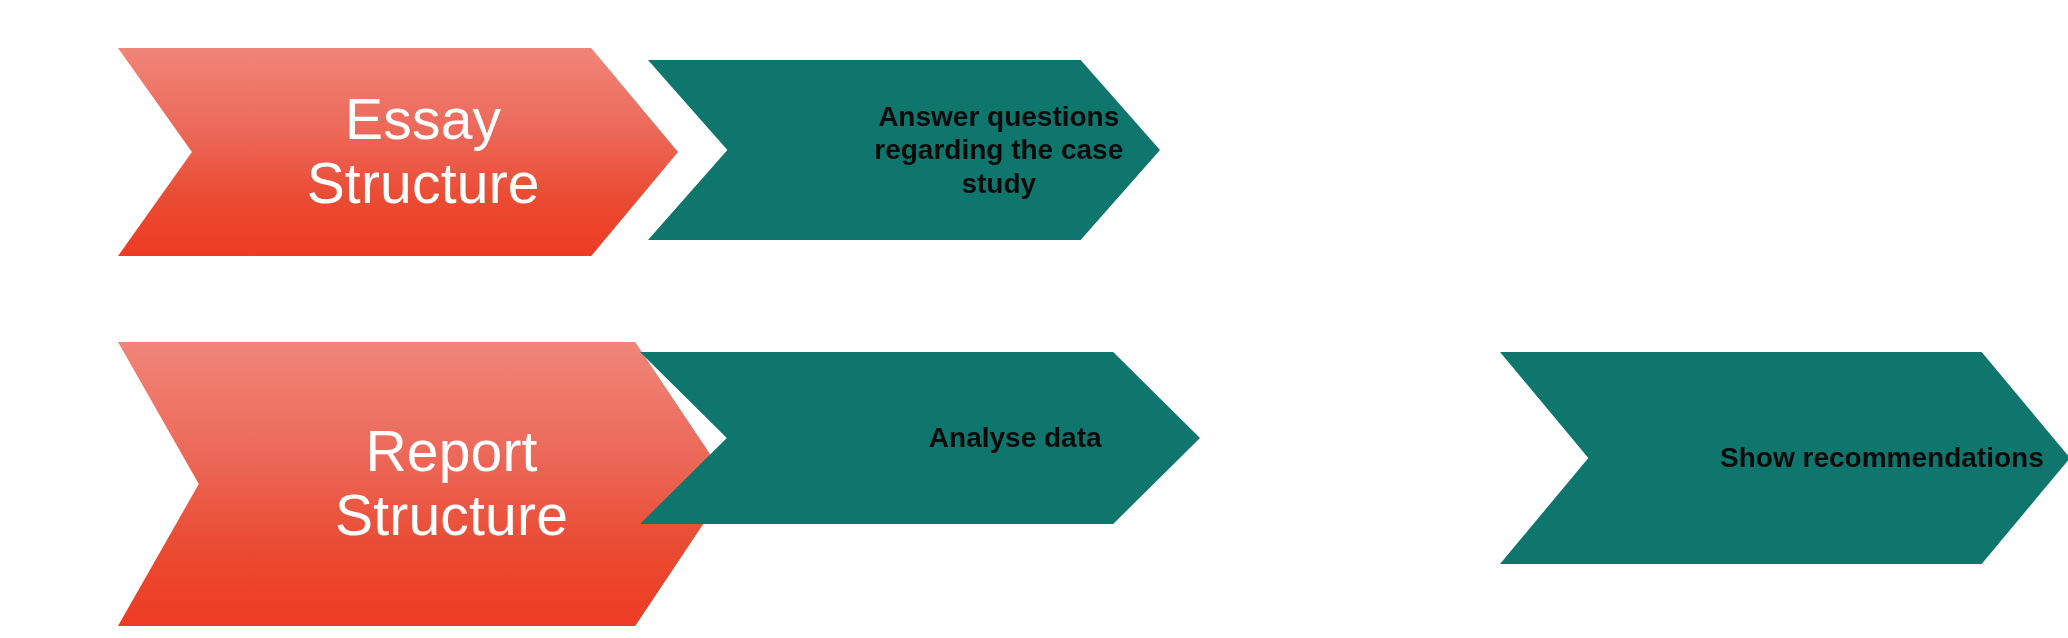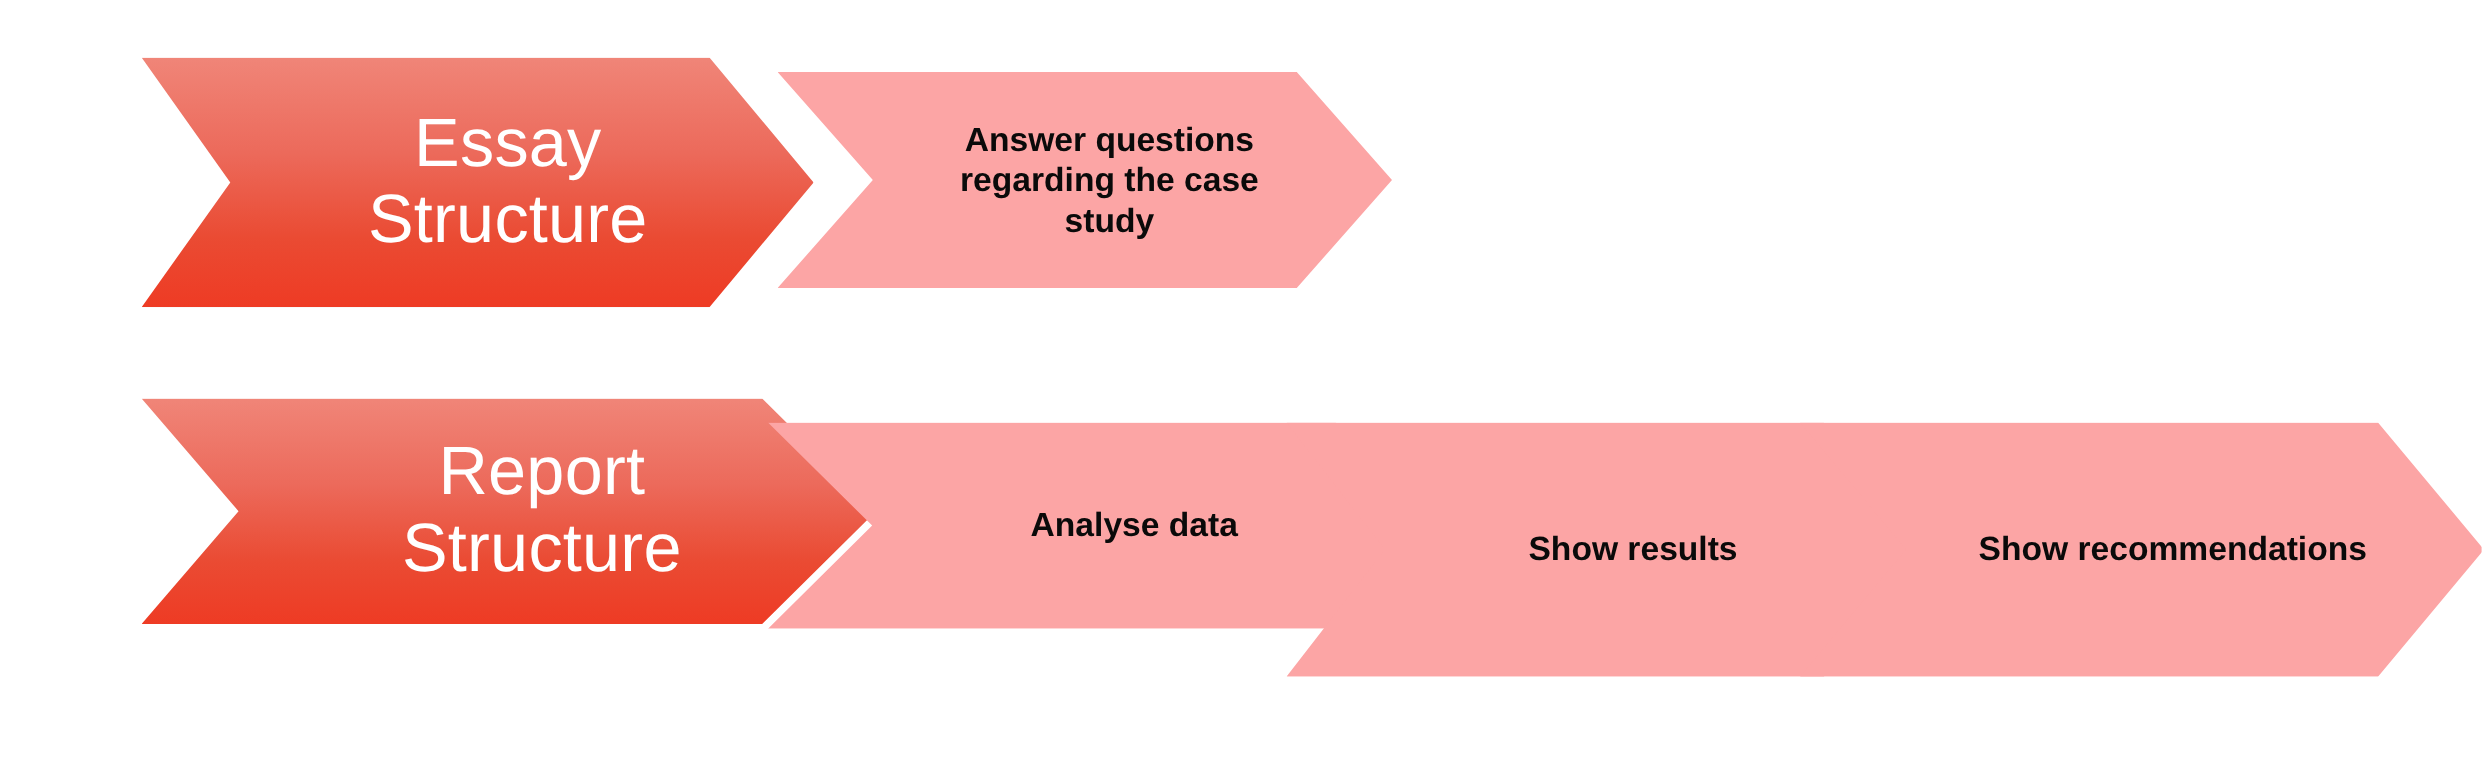--- a/index.html
+++ b/index.html
@@ -54,23 +54,24 @@
     color: #ffffff;
     font-weight: 400;
     text-align: center;
     line-height: 1.12;
     letter-spacing: 0.2px;
     padding-left: 9%;
   }
 
   
   .chev-step {
-    background: #fca5a5;
+    background: #0f766e;
     -webkit-clip-path: polygon(0% 0%, 84.5% 0%, 100% 50%, 84.5% 100%, 0% 100%, 15.5% 50%);
     clip-path: polygon(0% 0%, 84.5% 0%, 100% 50%, 84.5% 100%, 0% 100%, 15.5% 50%);
+    justify-content: flex-end;
   }
 
   
   .chev-step .chev-label {
     color: #0a0a0a;
     font-weight: bold;
     text-align: center;
     line-height: 1.2;
   }
 
@@ -80,21 +81,21 @@
   }
   #chev-essay-head .chev-label { font-size: 57px; }
 
   #chev-essay-step-1 {
     left: 648px;  top: 20px;  width: 512px;  height: 180px;
   }
   #chev-essay-step-1 .chev-label { font-size: 28px; width: 63%; margin-left: 8%; }
 
   
   #chev-report-head {
-    left: 118px;  top: 2px;   width: 612px;  height: 188px;
+    left: 118px;  top: 12px;   width: 612px;  height: 284px;
   }
   #chev-report-head .chev-label { font-size: 57px; }
 
   #chev-report-step-1 {
     left: 640px;  top: 22px;  width: 560px;  height: 172px;
   }
   #chev-report-step-2 {
     left: 1072px; top: 22px;  width: 530px;  height: 212px;
   }
   #chev-report-step-3 {
@@ -130,23 +131,20 @@
       <div class="chev-label">
         <span>Report</span><br>
         <span>Structure</span>
       </div>
     </div>
 
     <div class="chev chev-step" id="chev-report-step-1">
       <div class="chev-label">Analyse data</div>
     </div>
 
-    <div class="chev chev-step" id="chev-report-step-2">
-      <div class="chev-label">Show results</div>
-    </div>
 
     <div class="chev chev-step" id="chev-report-step-3">
       <div class="chev-label">Show recommendations</div>
     </div>
 
   </div>
 
 </div>
 
 </body></html>

